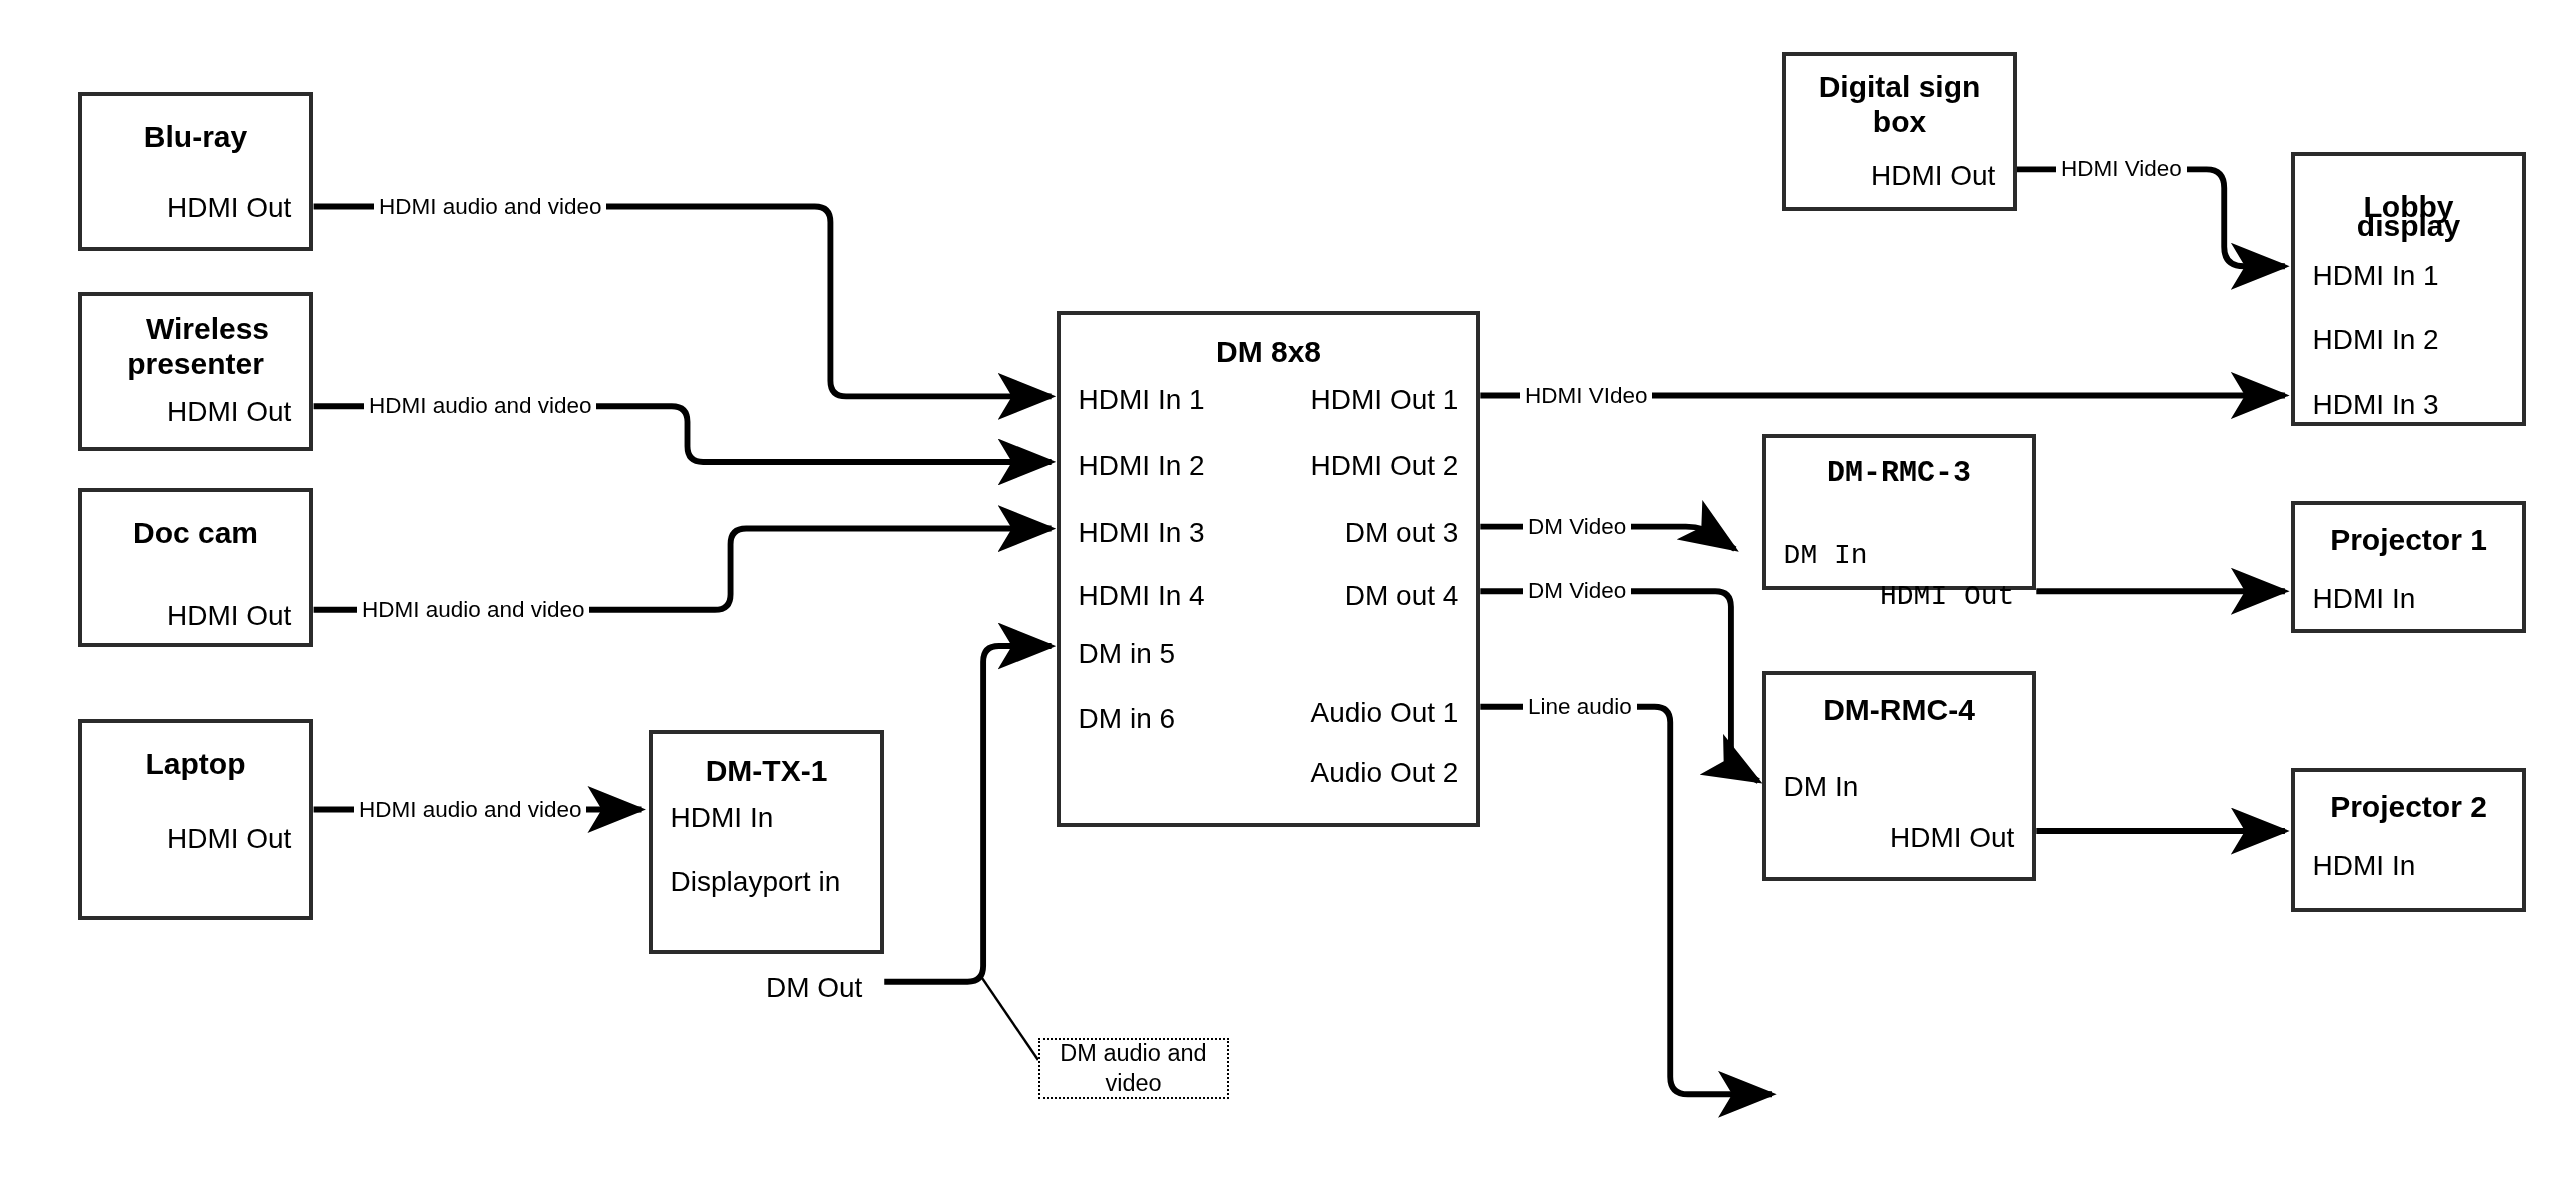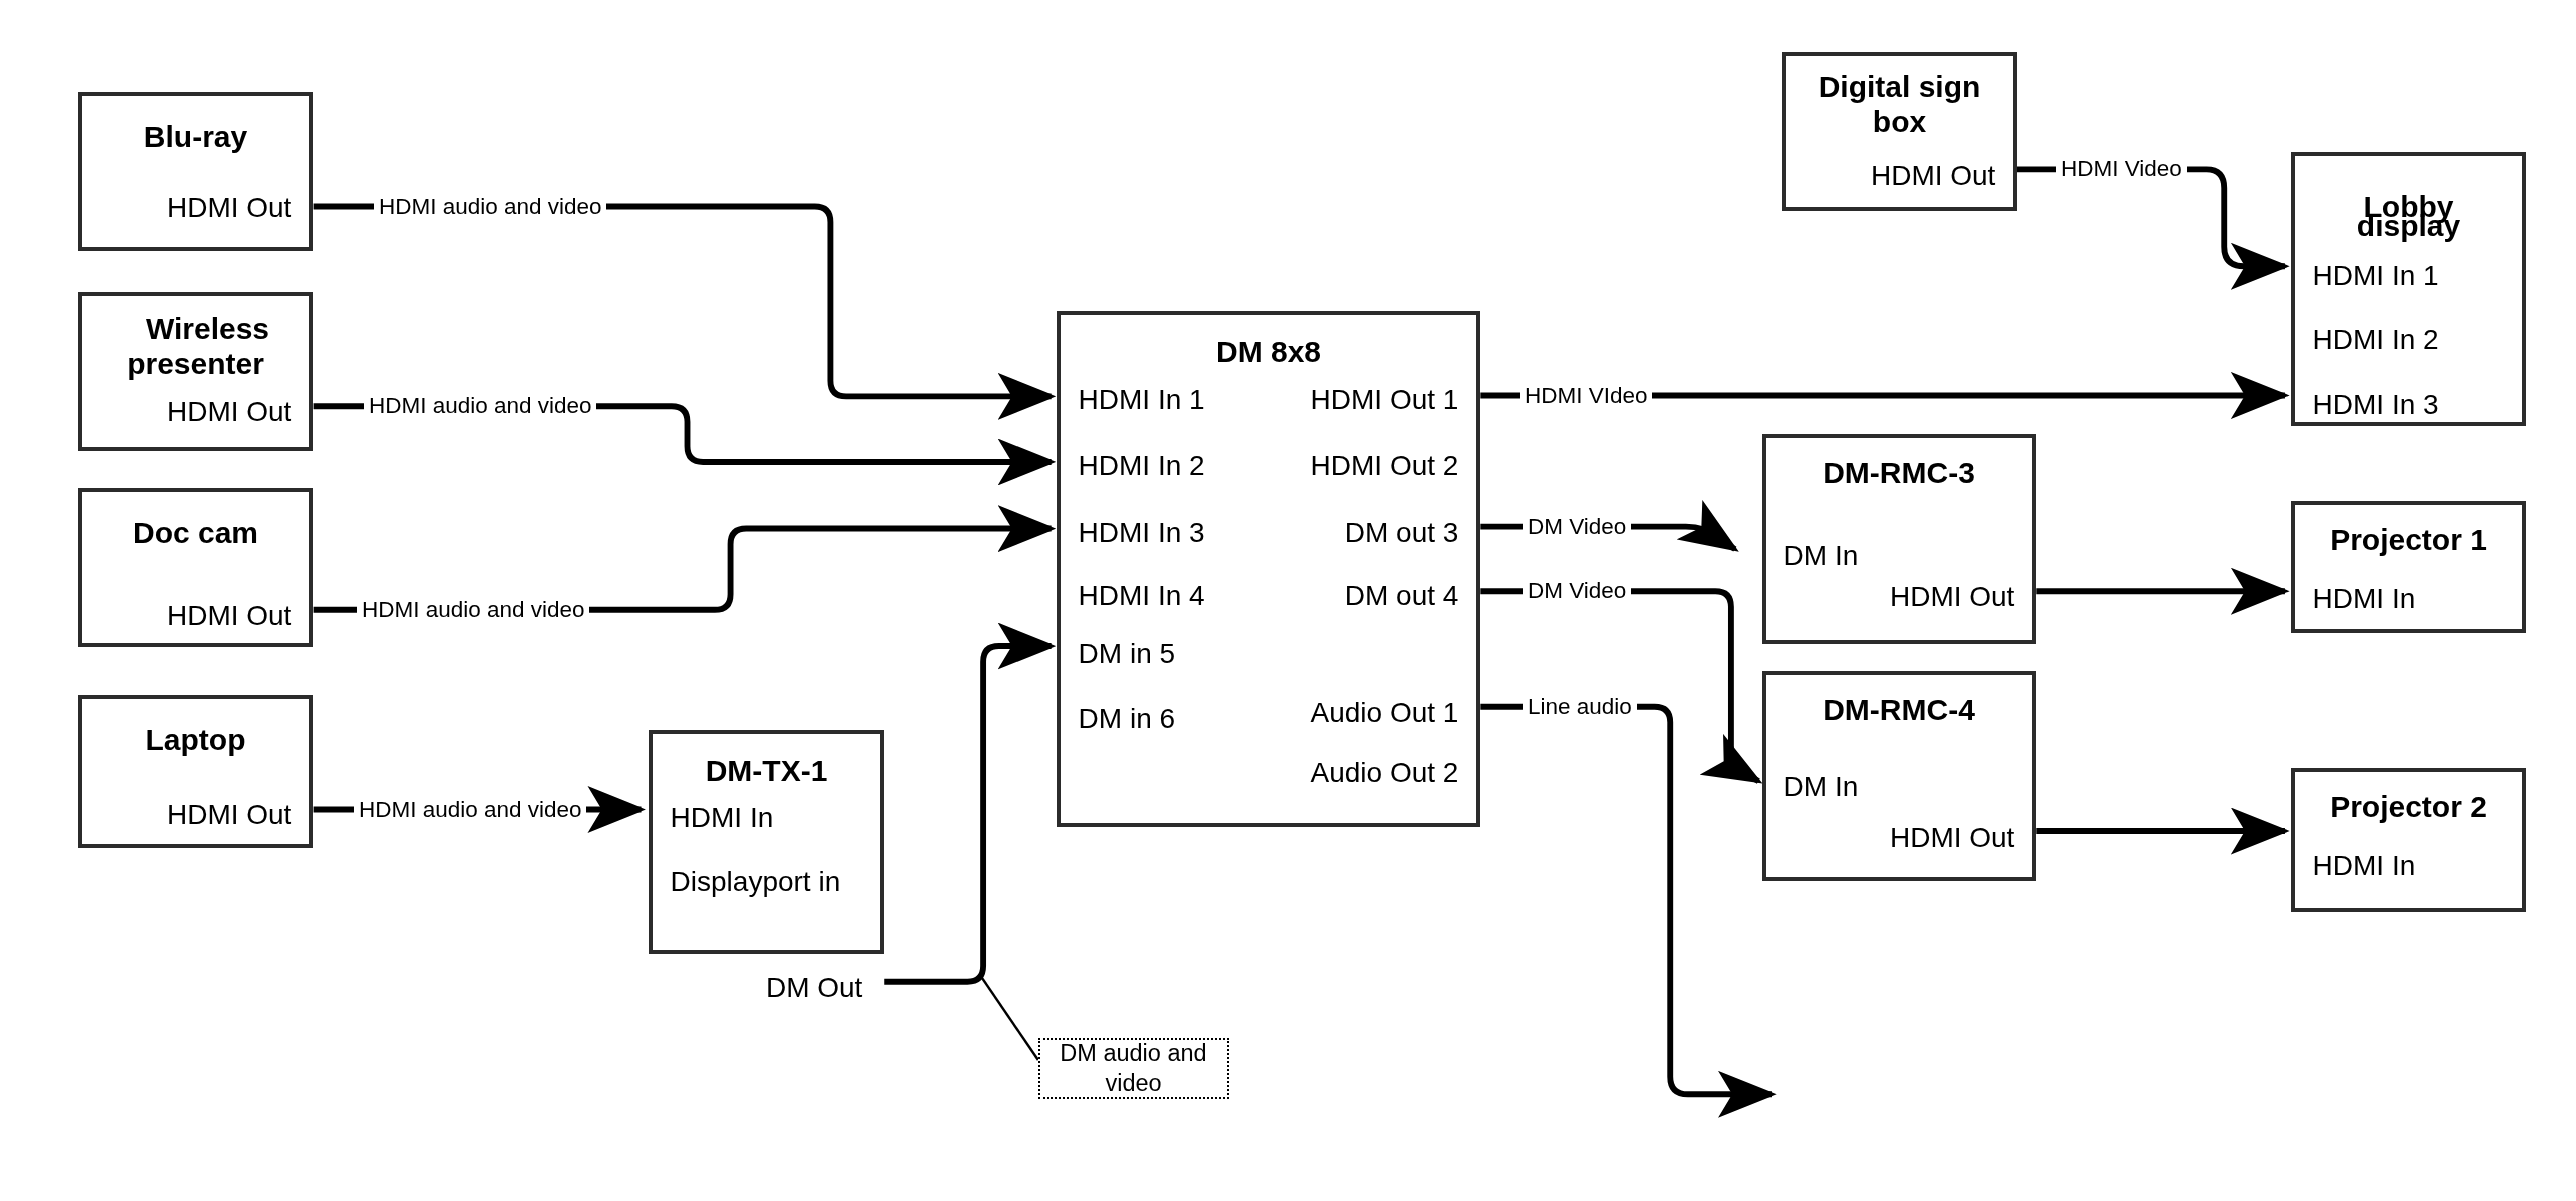--- a/index.html
+++ b/index.html
@@ -78,21 +78,21 @@
     <div class="title" style="top:15.7px;padding-left:24px;">Wireless</div>
     <div class="title" style="top:51px;">presenter</div>
     <div class="port right" style="top:102px;">HDMI Out</div>
   </div>
 
   <div class="node" style="left:78px;top:488px;width:235px;height:159px;">
     <div class="title" style="top:23.5px;">Doc cam</div>
     <div class="port right" style="top:110px;">HDMI Out</div>
   </div>
 
-  <div class="node" style="left:78px;top:695px;width:235px;height:153px;">
+  <div class="node" style="left:78px;top:719px;width:235px;height:201px;">
     <div class="title" style="top:23.5px;">Laptop</div>
     <div class="port right" style="top:102px;">HDMI Out</div>
   </div>
 
   <div class="node" style="left:649px;top:730px;width:235px;height:224px;">
     <div class="title" style="top:19.6px;">DM-TX-1</div>
     <div class="port left" style="top:70px;">HDMI In</div>
     <div class="port left" style="top:134px;">Displayport in</div>
     <div class="port right" style="top:240px;">DM Out</div>
   </div>
@@ -122,21 +122,21 @@
   </div>
 
   <div class="node" style="left:2291px;top:152px;width:235px;height:274px;">
     <div class="title" style="top:17.6px;margin-top:16px;">Lobby</div>
     <div class="title" style="top:53px;">display</div>
     <div class="port left" style="top:106px;">HDMI In 1</div>
     <div class="port left" style="top:170px;">HDMI In 2</div>
     <div class="port left" style="top:235px;">HDMI In 3</div>
   </div>
 
-  <div class="node" style="left:1762px;top:434px;width:274px;height:210px;">
+  <div class="node" style="left:1762px;top:434px;width:274px;height:156px;font-family:Liberation Mono, monospace;">
     <div class="title" style="top:17.6px;">DM-RMC-3</div>
     <div class="port left" style="top:104px;">DM In</div>
     <div class="port right" style="top:145px;">HDMI Out</div>
   </div>
 
   <div class="node" style="left:1762px;top:671px;width:274px;height:210px;">
     <div class="title" style="top:17.6px;">DM-RMC-4</div>
     <div class="port left" style="top:98px;">DM In</div>
     <div class="port right" style="top:149px;">HDMI Out</div>
   </div>

